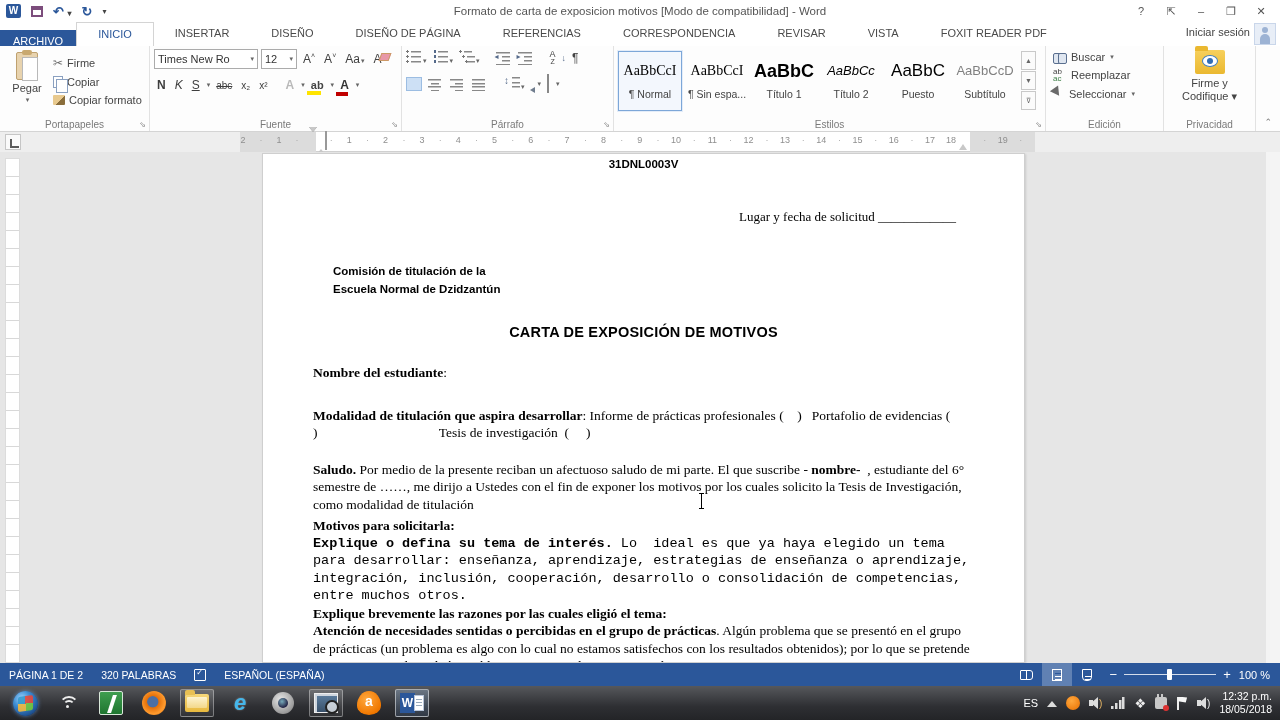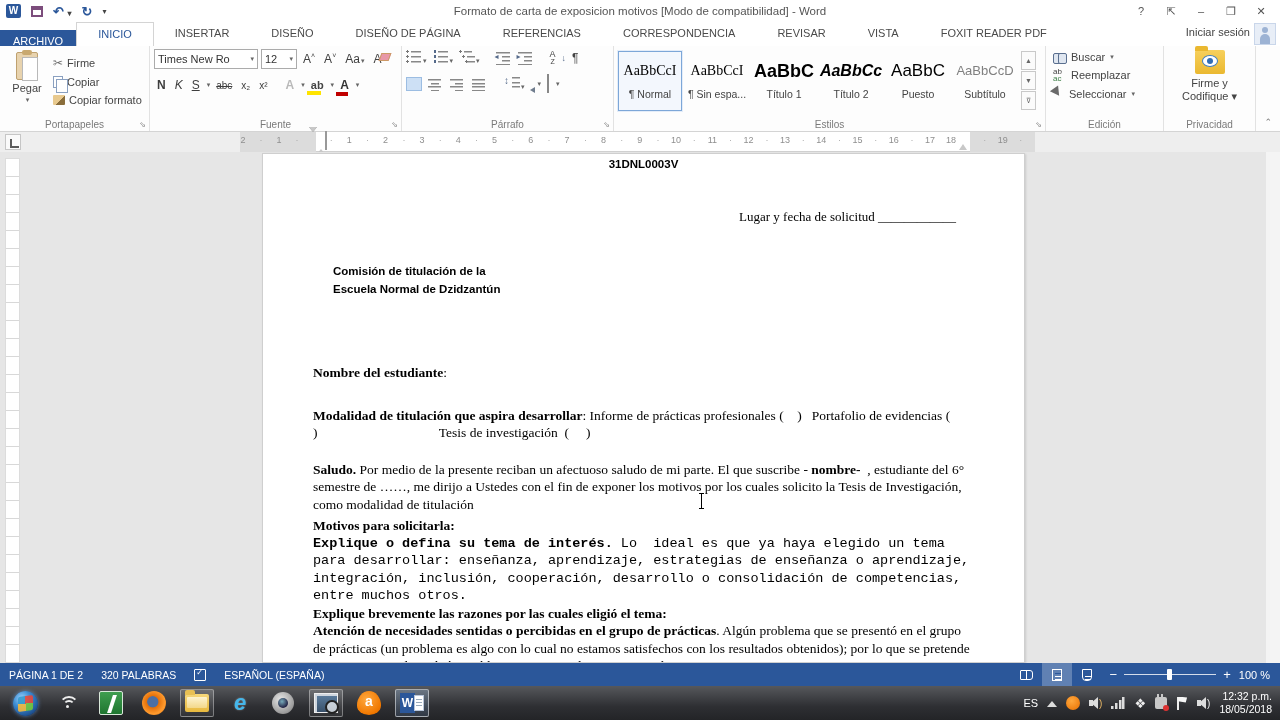--- a/index.html
+++ b/index.html
@@ -114,21 +114,21 @@
 
   
   #g-styles { width:432px; display:flex; }
   .chips { display:flex; gap:3px; padding-top:2px; }
   .chip { width:64px; height:60px; display:flex; flex-direction:column; align-items:center; justify-content:flex-start; padding-top:8px; border:1px solid transparent; }
   .chip.selected { border:1px solid #7da7d8; background:#f3f7fd; box-shadow:0 0 0 1px #e4edf9; }
   .chip .prev { font-size:15px; color:#000; line-height:22px; }
   .chip .cname { font-size:10.5px; color:#444; margin-top:6px; white-space:nowrap; }
   .st-normal .prev { font-family:"Liberation Serif",serif; font-size:14px; }
   .st-h1 .prev { font-weight:bold; font-size:18px; }
-  .st-h2 .prev { font-style:italic; font-size:16px;font-weight:bold; }
+  .st-h2 .prev { font-style:italic; font-size:13px; }
   .st-puesto .prev { font-size:17px; }
   .st-sub .prev { color:#808080; font-size:13px; }
   .stylescroll { width:16px; margin-left:4px; display:flex; flex-direction:column; gap:1px; padding-top:2px; }
   .ssb { width:15px; height:19px; border:1px solid #c9c9c9; background:#fbfbfb; font-size:7px; color:#666; text-align:center; line-height:18px; }
 
   
   #g-editing { width:118px; display:flex; flex-direction:column; gap:3px; padding-top:4px; }
   .binoc { display:inline-block; width:14px; height:9px; position:relative; }
   .binoc:before,.binoc:after { content:""; position:absolute; top:0; width:7px; height:9px; border:1.5px solid #5a6f8f; border-radius:2px; background:#dfe6f0; }
   .binoc:before { left:0; } .binoc:after { right:0; }
@@ -504,20 +504,21 @@
 
   <div id="docarea">
     <div id="vruler"></div>
     <div id="page">
       <div id="doc-code" class="doc-sans">31DNL0003V</div>
       <div id="doc-date" class="doc-serif">Lugar y fecha de solicitud ____________</div>
       <div id="doc-recipient" class="doc-sans">
         <div>Comisión de titulación de la</div>
         <div>Escuela Normal de Dzidzantún</div>
       </div>
+      <div id="doc-title" class="doc-sans">CARTA DE EXPOSICIÓN DE MOTIVOS</div>
       <div id="doc-paras" class="doc-serif">
           <div class="para" style="margin-top: 0px;"><span class="b">Nombre del estudiante</span><span>:</span></div>
           <div class="para" style="margin-top: 25px;"><span class="b">Modalidad de titulación que aspira desarrollar</span><span>: Informe de prácticas profesionales (    )   Portafolio de evidencias (                                              )                                    Tesis de investigación  (     )</span></div>
           <div class="para" style="margin-top: 19px;"><span class="b">Saludo.</span><span> Por medio de la presente reciban un afectuoso saludo de mi parte. El que suscribe - </span><span class="b">nombre-</span><span>  , estudiante del 6° semestre de ……, me dirijo a Ustedes con el fin de exponer los motivos por los cuales solicito la Tesis de Investigación, como modalidad de titulación</span></div>
           <div class="para" style="margin-top: 4px;"><span class="b">Motivos para solicitarla:</span></div>
           <div class="para" style=" font-family: Liberation Mono, monospace;"><span class="b">Explique o defina su tema de interés.</span><span> Lo  ideal es que ya haya elegido un tema para desarrollar: enseñanza, aprendizaje, estrategias de enseñanza o aprendizaje, integración, inclusión, cooperación, desarrollo o consolidación de competencias, entre muchos otros.</span></div>
           <div class="para" style="margin-top: 0px;"><span class="b">Explique brevemente las razones por las cuales eligió el tema:</span></div>
           <div class="para" style="margin-top: 0px;"><span class="b">Atención de necesidades sentidas o percibidas en el grupo de prácticas</span><span>. Algún problema que se presentó en el grupo de prácticas (un problema es algo con lo cual no estamos satisfechos con los resultados obtenidos); por lo que se pretende minimizar o resolver algún problema, proponer alguna innovación.</span></div>
         </div>
       <div id="caret"></div>

